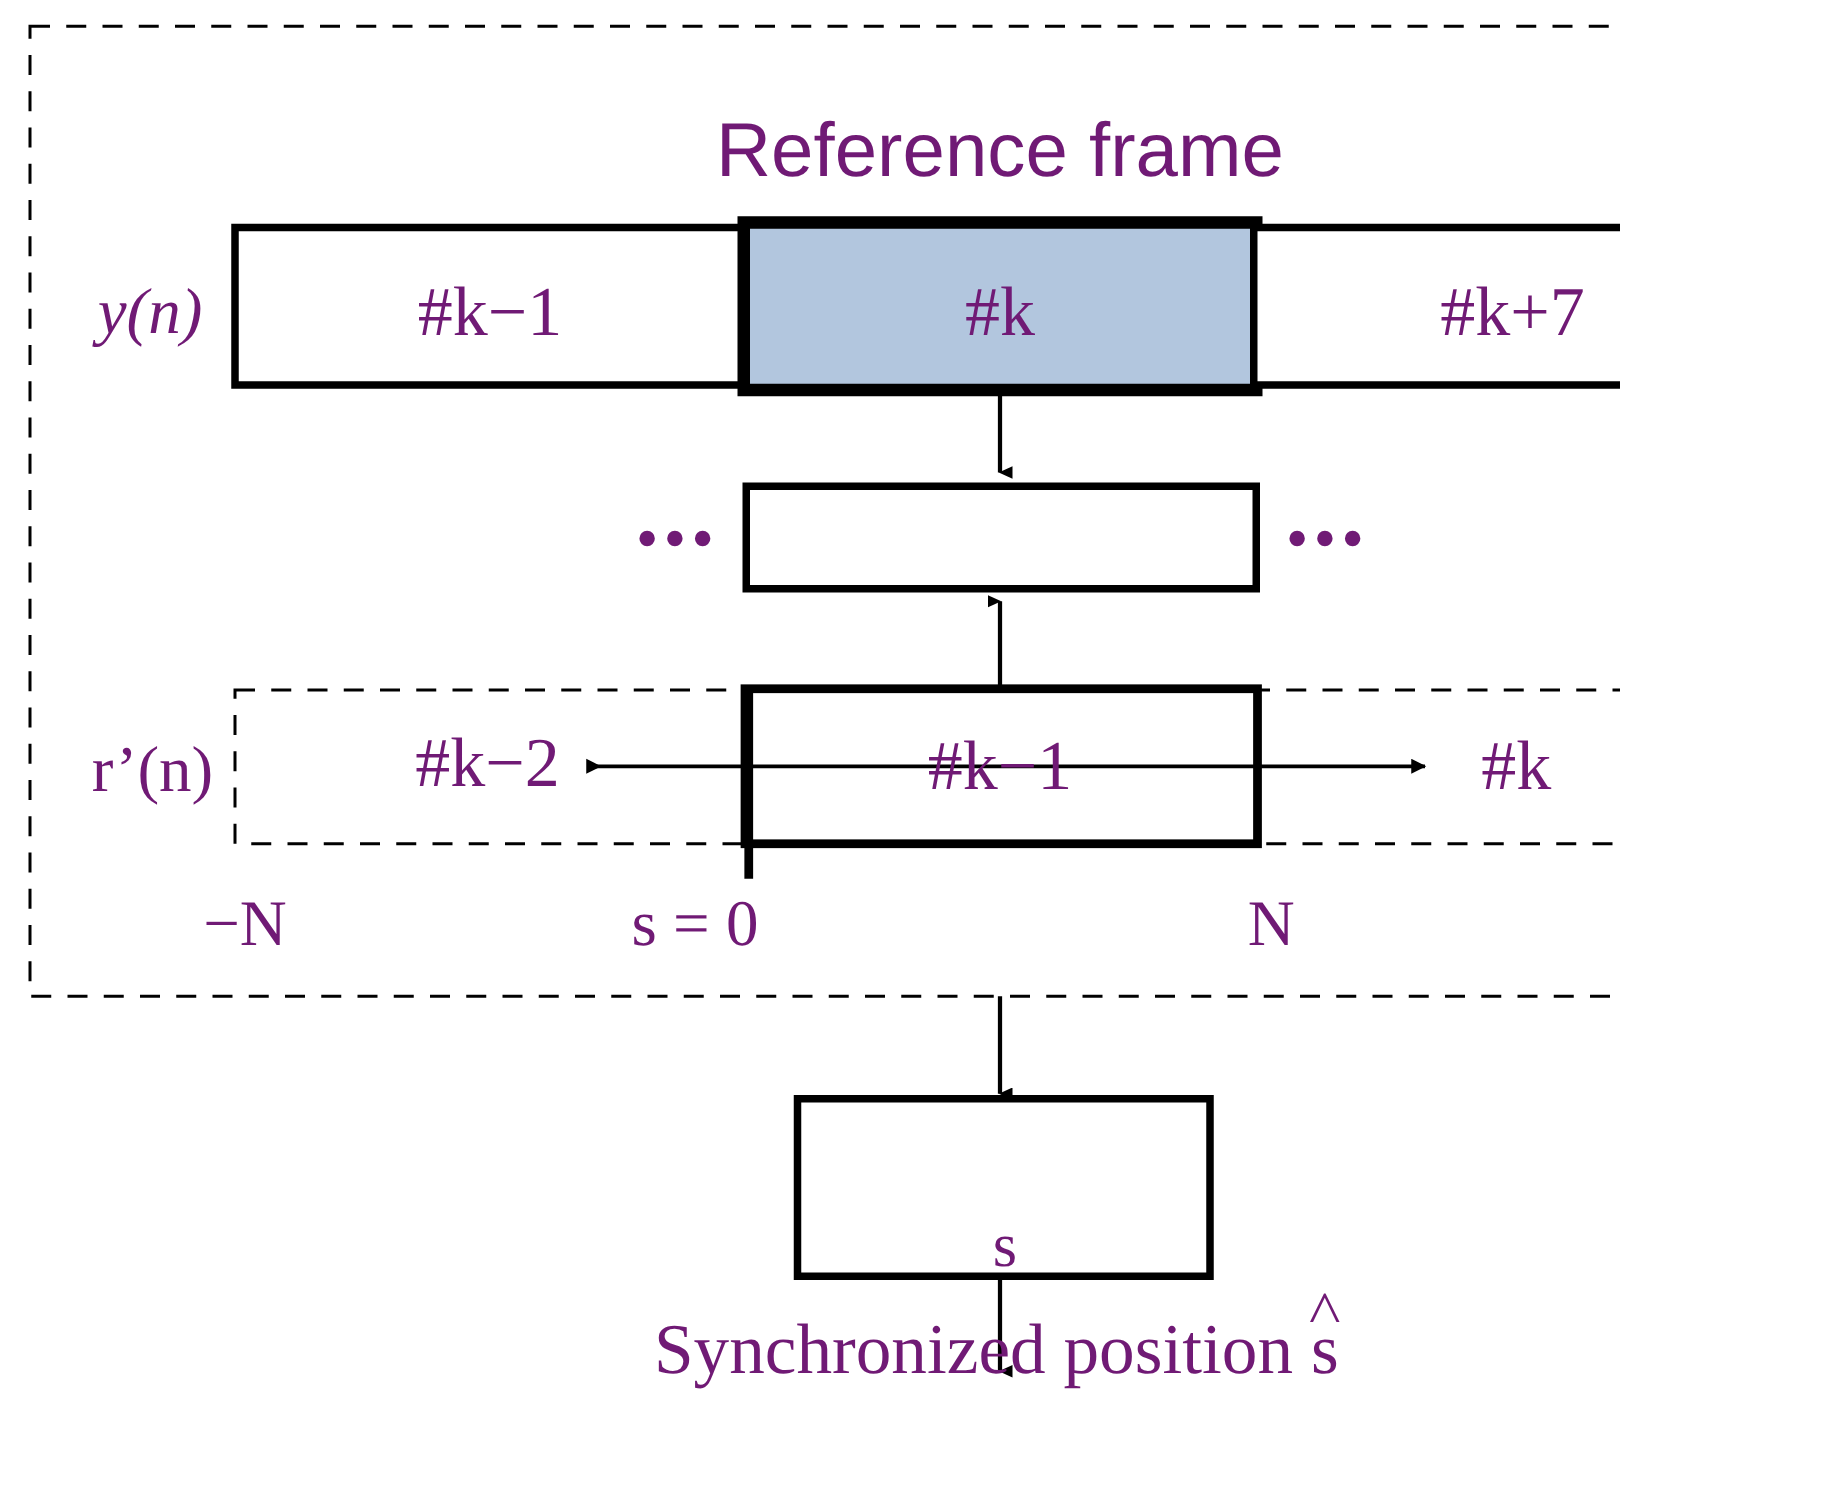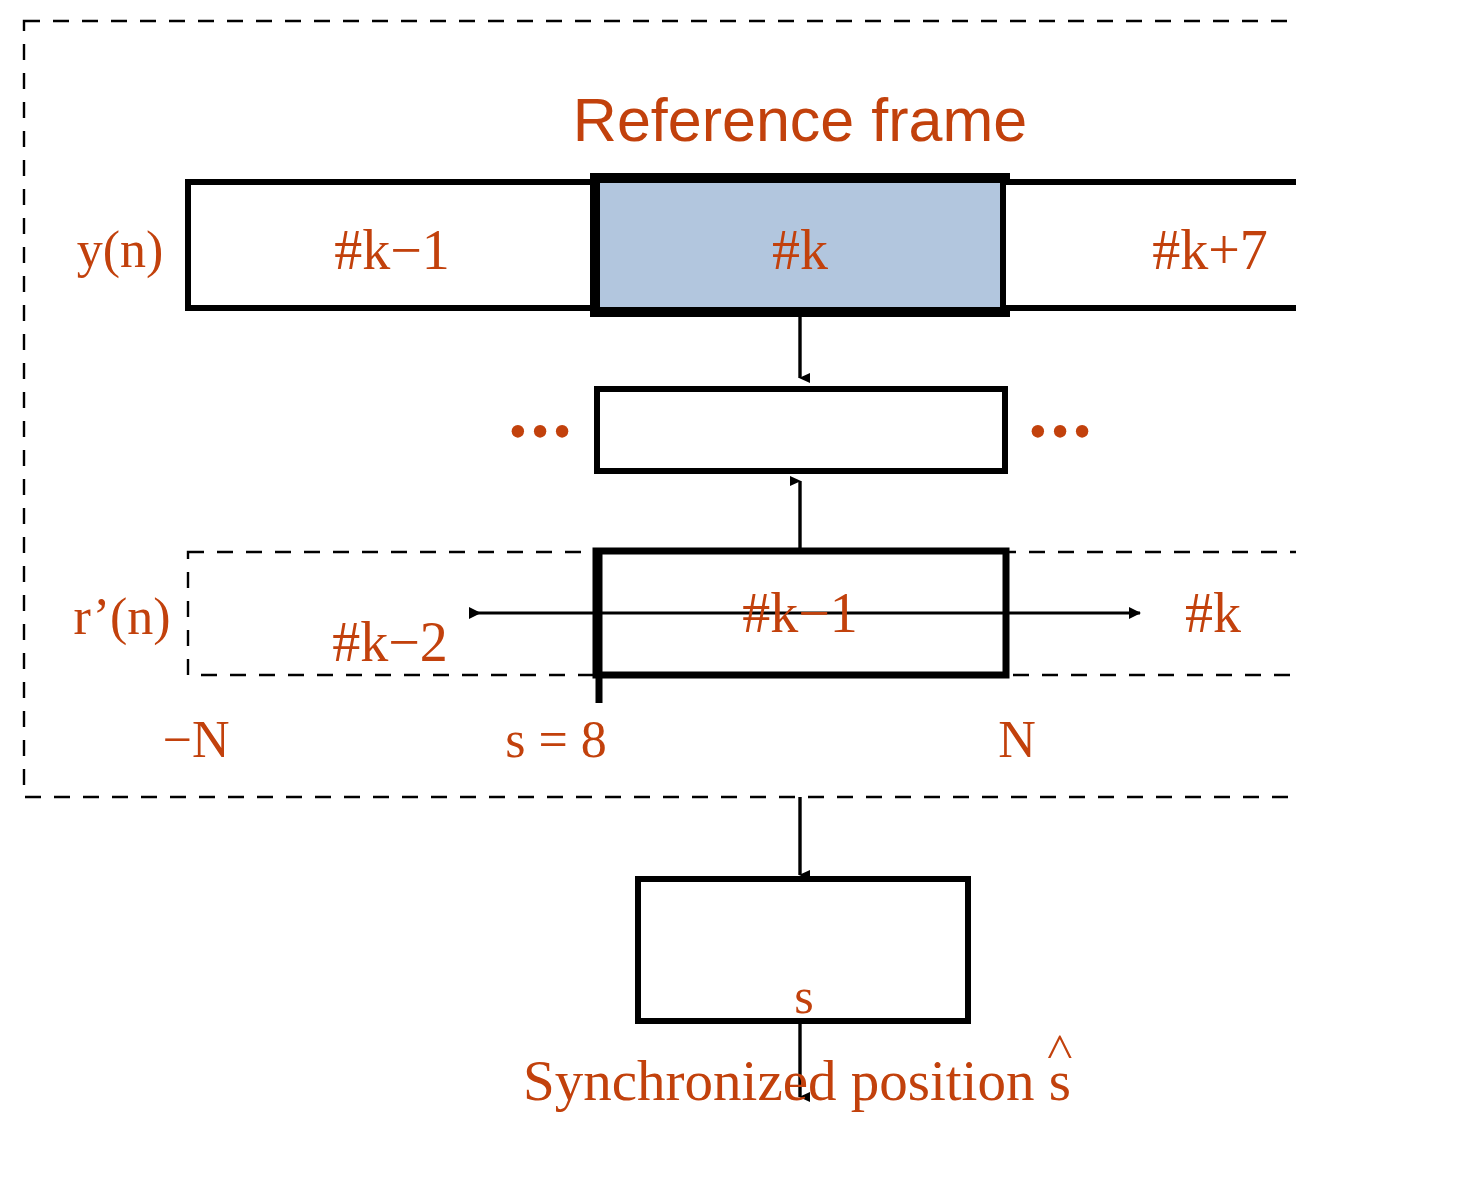--- a/index.html
+++ b/index.html
@@ -7,21 +7,21 @@
     padding: 0;
     background: #ffffff;
   }
   #stage {
     position: relative;
     width: 1296px;
     height: 1188px;
     background: #ffffff;
     overflow: hidden;
     font-family: "Liberation Serif", serif;
-    color: #c2410c;
+    color: #701a75;
   }
   svg.layer {
     position: absolute;
     left: 0;
     top: 0;
     width: 1476px;
     height: 1188px;
     pointer-events: none;
   }
   .txt {
@@ -103,37 +103,37 @@
 
     <line x1="800" y1="797" x2="800" y2="875" stroke="#000" stroke-width="3.4" marker-end="url(#arrowDown)"></line>
 
     <rect x="638" y="879" width="330" height="142" fill="#ffffff" stroke="#000" stroke-width="6"></rect>
 
     <line x1="800" y1="1021" x2="800" y2="1097" stroke="#000" stroke-width="3.4" marker-end="url(#arrowDown)"></line>
   </svg>
 
   <div class="txt ctr sans title-ref" style="left:800px; top:120px;">Reference frame</div>
 
-  <div class="txt ctr serif sig-label" style="left:120px; top:250px;">y(n)</div>
+  <div class="txt ctr serif sig-label" style="left:120px; top:250px;font-style:italic;">y(n)</div>
 
   <div class="txt ctr serif block-label" style="left:392px; top:250px;">#k−1</div>
   <div class="txt ctr serif block-label" style="left:800px; top:250px;">#k</div>
   <div class="txt ctr serif block-label" style="left:1210px; top:250px;">#k+7</div>
 
   <div class="txt ctr serif dots" style="left:542px; top:432px;">•••</div>
   <div class="txt ctr serif dots" style="left:1062px; top:432px;">•••</div>
 
   <div class="txt ctr serif sig-label" style="left:122px; top:617px;">r’(n)</div>
 
-  <div class="txt ctr serif block-label" style="left:390px; top:642px;">#k−2</div>
+  <div class="txt ctr serif block-label" style="left:390px; top:611px;">#k−2</div>
   <div class="txt ctr serif block-label" style="left:800px; top:613px;">#k−1</div>
   <div class="txt ctr serif block-label" style="left:1213px; top:613px;">#k</div>
 
   <div class="txt ctr serif axis-label" style="left:196px; top:740px;">−N</div>
-  <div class="txt ctr serif axis-label" style="left:556px; top:740px;">s = 8</div>
+  <div class="txt ctr serif axis-label" style="left:556px; top:740px;">s = 0</div>
   <div class="txt ctr serif axis-label" style="left:1017px; top:740px;">N</div>
 
   <div class="txt ctr serif argmax-label" style="left:804px; top:996px;">s</div>
 
   <div class="txt ctr serif out-label" style="left:797px; top:1080px;">
     <span>Synchronized position</span><span>&nbsp;</span><span class="hat-wrap"><span class="hat">˄</span><span>s</span></span>
   </div>
 
 </div>
 

